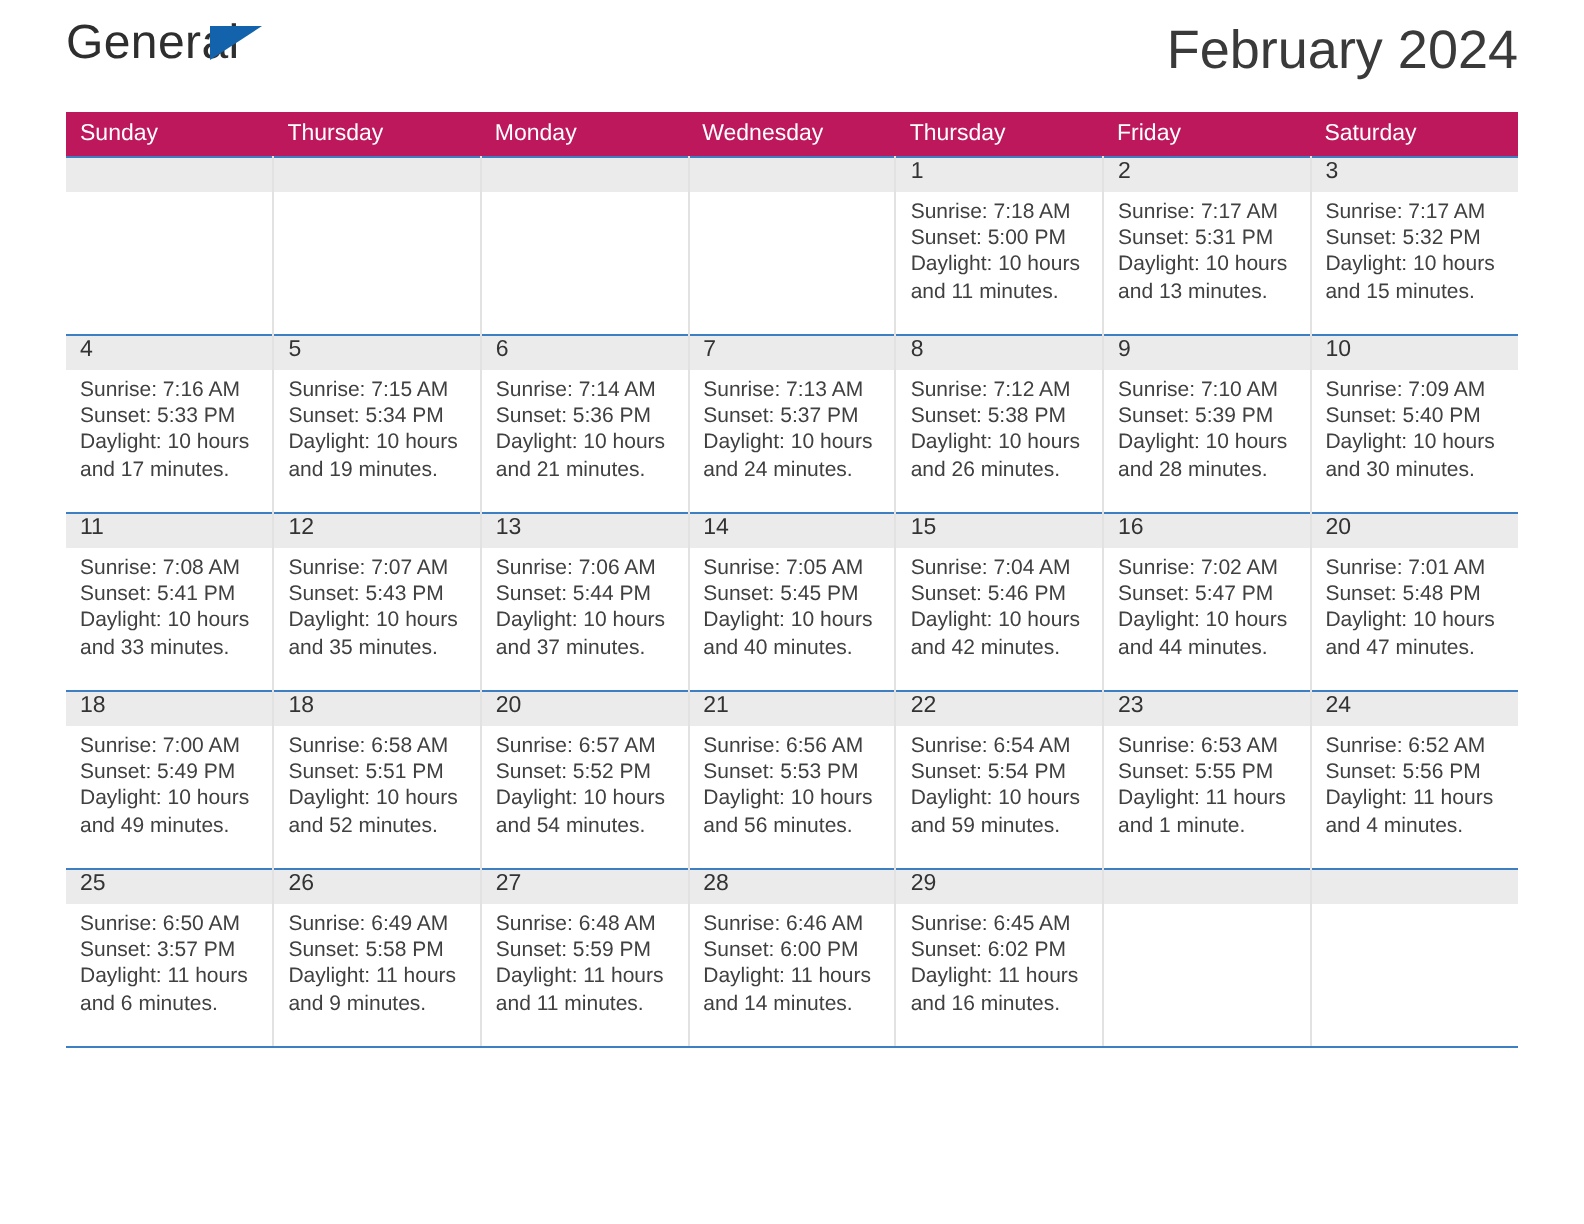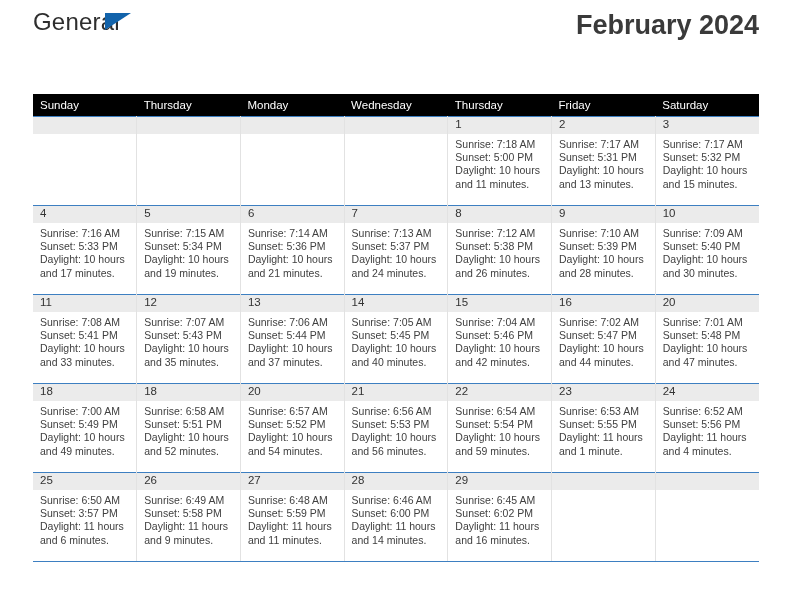--- a/index.html
+++ b/index.html
@@ -18,21 +18,21 @@
     position: relative;
     width: 792px;
     height: 612px;
     box-sizing: border-box;
     padding: 0 33px;
   }
 
   
   .header {
     position: relative;
-    height: 94px;
+    height: 56px;
     display: flex;
     align-items: flex-start;
     justify-content: space-between;
   }
   .brand {
     margin-top: 10px;
     position: relative;
     width: 190px;
     height: 52px;
   }
@@ -61,38 +61,38 @@
     border-bottom: 17px solid transparent;
   }
   .title-block {
     text-align: right;
     margin-top: 9px;
   }
   .cal-title {
     font-size: 27px;
     color: #3a3a3a;
     line-height: 32px;
-    font-weight: bold;
+    font-weight: normal;
     margin: 0;
   }
   .cal-subtitle {
     font-size: 13px;
     color: #4a4a4a;
     margin: 6px 0 0 0;
     line-height: 15px;
   }
 
   
   .calendar {
     width: 726px;
     border-collapse: collapse;
     table-layout: fixed;
   }
   .calendar th {
-    background: #000000;
+    background: #be185d;
     color: #ffffff;
     font-size: 11.5px;
     font-weight: normal;
     text-align: left;
     padding: 5px 0 5px 7px;
     height: 20px;
     box-sizing: border-box;
   }
   .calendar td {
     vertical-align: top;

